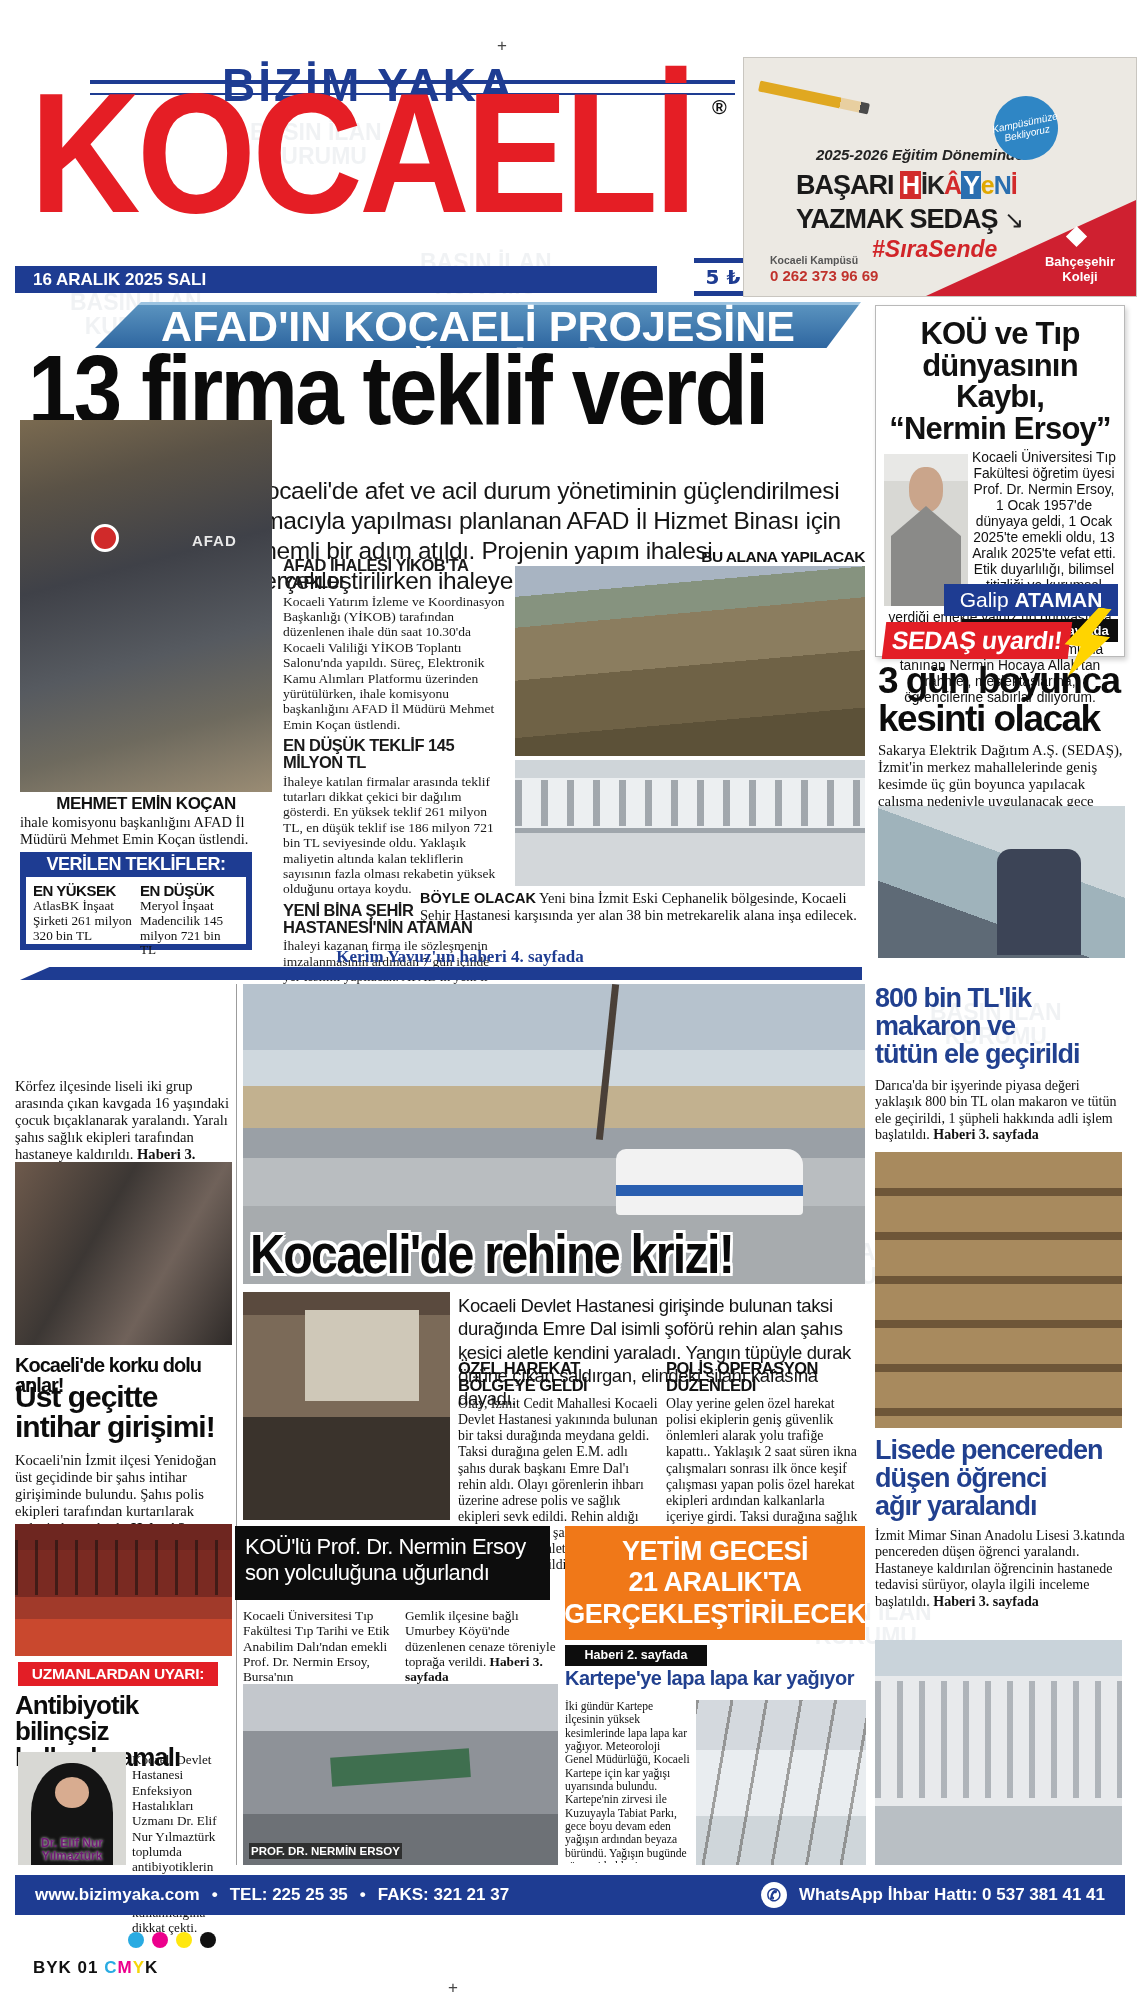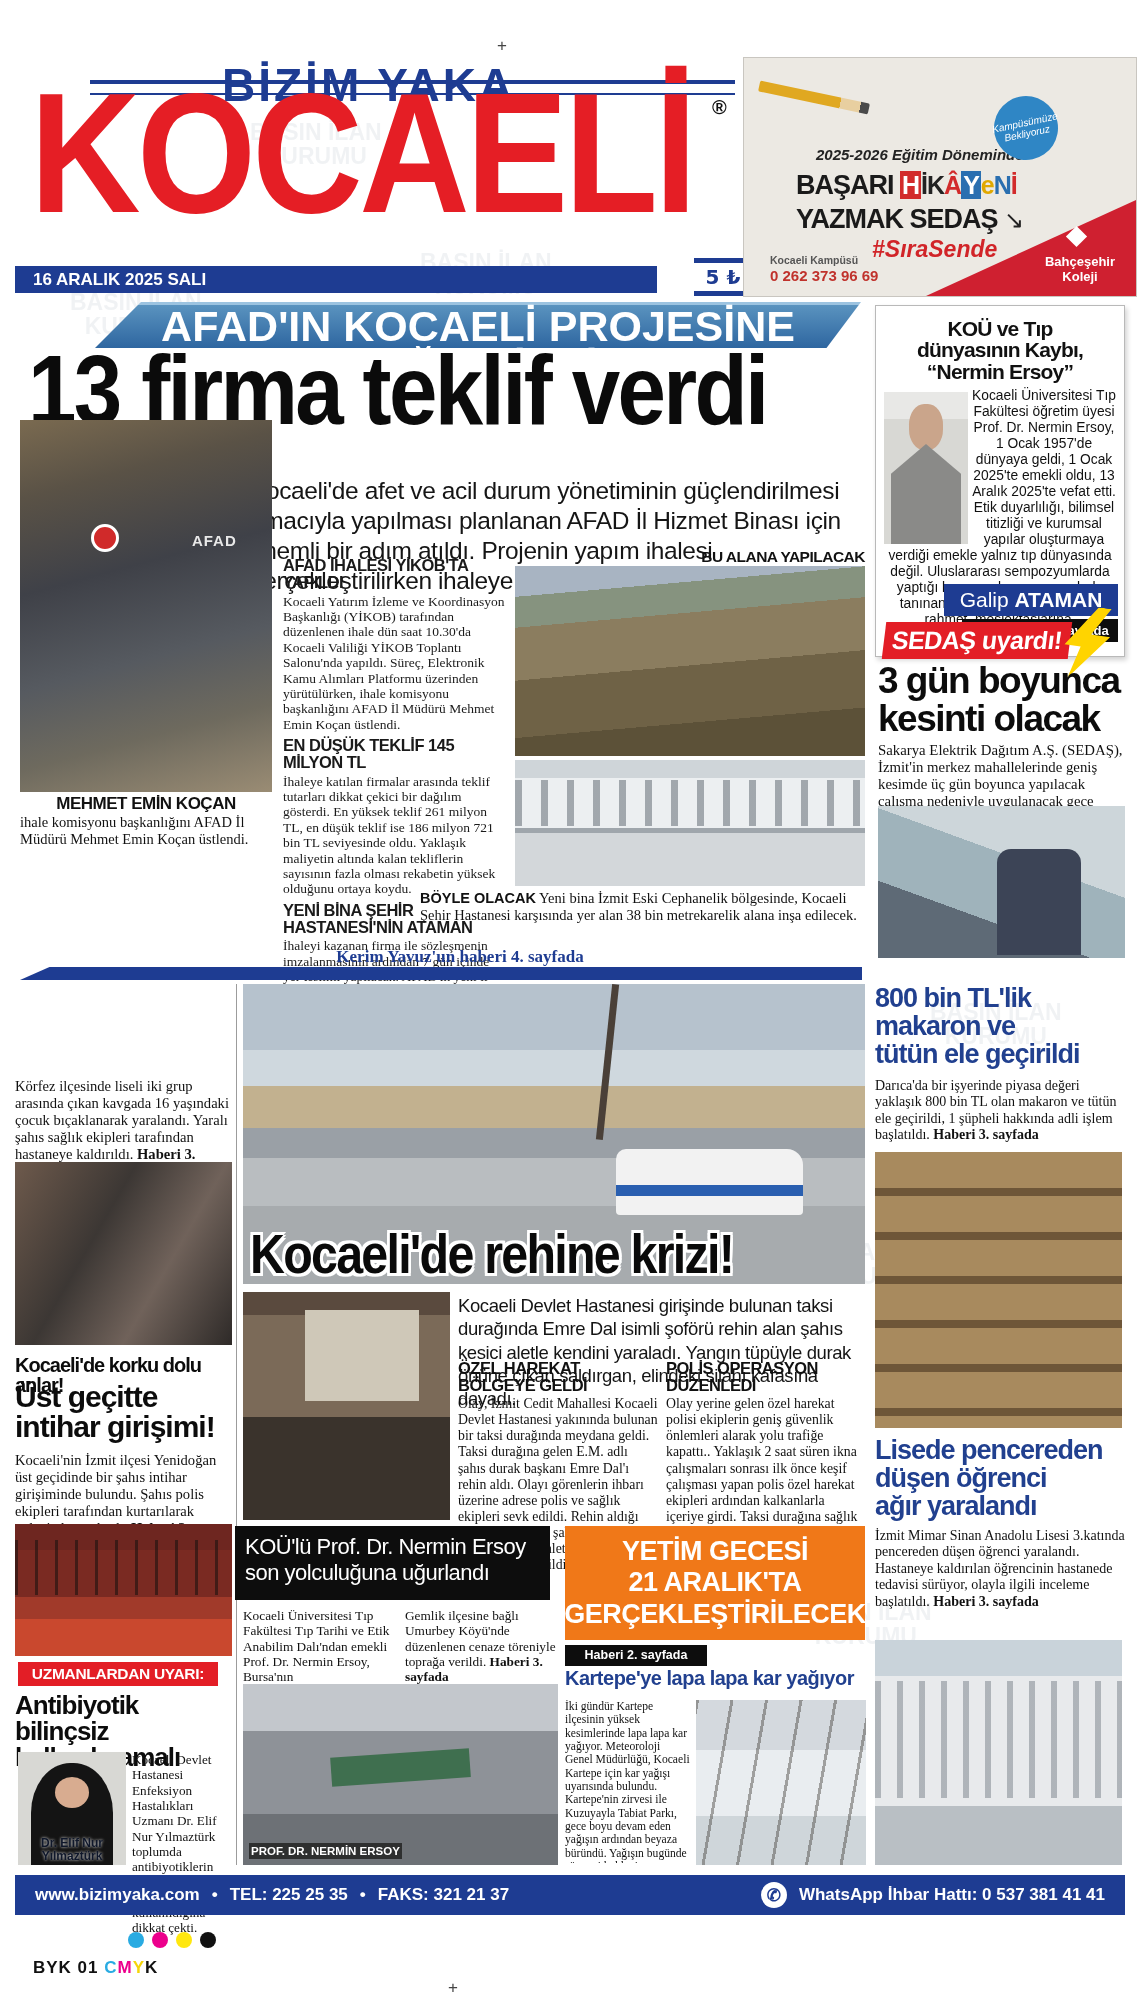--- a/index.html
+++ b/index.html
@@ -73,21 +73,21 @@
   .bu-cap{position:absolute;left:515px;top:548px;width:350px;text-align:right;font-weight:800;font-size:15.5px;letter-spacing:-0.5px;}
   .rnote{position:absolute;left:420px;top:890px;width:445px;font-size:14.5px;line-height:1.18;}
   .kerimtxt{position:absolute;left:230px;top:947px;width:460px;text-align:center;color:#1e3c92;
       font-weight:800;font-size:17px;font-family:"Liberation Serif",serif;}
   .kerimbar{position:absolute;left:20px;top:967px;width:842px;height:13px;background:#1e3c92;
       clip-path:polygon(0 100%,3.5% 0,100% 0,100% 100%);}
 
   
   .obit{position:absolute;left:875px;top:305px;width:250px;height:352px;border:1px solid #b9b9b9;
       box-shadow:2px 3px 5px rgba(0,0,0,.18);box-sizing:border-box;background:#fff;}
-  .obit .otitle{margin-top:12px;text-align:center;font-size:21px;font-weight:800;letter-spacing:-0.8px;line-height:1.02;}
+  .obit .otitle{margin-top:12px;text-align:center;font-size:31px;font-weight:800;letter-spacing:-0.8px;line-height:1.02;}
   .obit .obody{margin:6px 8px 0 8px;font-size:13.8px;line-height:1.16;text-align:center;}
   .obit .portrait{float:left;width:84px;height:152px;margin:4px 4px 0 0;shape-outside:inset(0);}
   .galip{position:absolute;right:6px;bottom:40px;width:174px;height:32px;background:#1e3c92;color:#fff;
       text-align:center;line-height:32px;font-size:21px;}
   .galip b{font-weight:800;}
   .kose{position:absolute;right:6px;bottom:14px;width:156px;height:23px;background:#0d0d0d;color:#fff;
       font-weight:bold;font-size:13px;text-align:center;line-height:23px;}
 
   
   .sedasbanner{position:absolute;left:884px;top:622px;width:186px;height:37px;background:#e31e26;
@@ -122,21 +122,21 @@
   .yetimmore{position:absolute;left:565px;top:1645px;width:142px;height:21px;background:#0d0d0d;color:#fff;
       font-weight:bold;font-size:12.5px;text-align:center;line-height:21px;}
   .kartepehead{position:absolute;left:565px;top:1666px;color:#21408f;font-weight:800;font-size:21px;
       letter-spacing:-0.5px;white-space:nowrap;transform:scaleX(.95);transform-origin:left top;}
   .kartepebody{position:absolute;left:565px;top:1700px;width:125px;height:163px;overflow:hidden;
       font-size:11.6px;line-height:1.15;}
 
   
   .uyari{position:absolute;left:18px;top:1662px;width:200px;height:24px;background:#e31e26;color:#fff;
       font-weight:800;font-size:15.5px;text-align:center;line-height:24px;letter-spacing:-0.3px;}
-  .drphoto-cap{position:absolute;left:0;bottom:2px;width:100%;text-align:center;color:#0f172a;
+  .drphoto-cap{position:absolute;left:0;bottom:2px;width:100%;text-align:center;color:#701a75;
       font-size:12px;font-weight:bold;white-space:pre-line;line-height:1.1;text-shadow:0 0 3px #fff;}
 
   
   .footer{position:absolute;left:15px;top:1875px;width:1110px;height:40px;background:#1e3c92;color:#fff;
       display:flex;align-items:center;justify-content:space-between;padding:0 20px;box-sizing:border-box;
       font-weight:800;font-size:17px;}
   .footer .grp{display:flex;align-items:center;gap:12px;}
   .wa{width:26px;height:26px;border-radius:50%;background:#fff;color:#1e3c92;display:flex;
       align-items:center;justify-content:center;font-size:17px;}
   .dots{position:absolute;left:128px;top:1932px;display:flex;gap:8px;}
@@ -248,20 +248,33 @@
   <div class="h13">13 firma teklif verdi</div>
   <div class="lede">Kocaeli'de afet ve acil durum yönetiminin güçlendirilmesi amacıyla yapılması planlanan AFAD İl Hizmet Binası için önemli bir adım atıldı. Projenin yapım ihalesi gerçekleştirilirken ihaleye 13 farklı firma teklif sundu.</div>
 
   <div class="ph ph-kocan" style="left:20px;top:420px;width:252px;height:372px;">
     <div class="flag"></div>
     <div class="afad">AFAD</div>
   </div>
   <div class="capname">MEHMET EMİN KOÇAN</div>
   <div class="captext serif">ihale komisyonu başkanlığını AFAD İl Müdürü Mehmet Emin Koçan üstlendi.</div>
 
+  <div class="offers">
+    <div class="ohead">VERİLEN TEKLİFLER:</div>
+    <div class="inner">
+      <div class="col">
+        <div class="chead">EN YÜKSEK</div>
+        <div class="cbody">AtlasBK İnşaat Şirketi 261 milyon 320 bin TL</div>
+      </div>
+      <div class="col">
+        <div class="chead">EN DÜŞÜK</div>
+        <div class="cbody">Meryol İnşaat Madencilik 145 milyon 721 bin TL</div>
+      </div>
+    </div>
+  </div>
 
   <div class="artcol serif">
     <div class="sub">AFAD İHALESİ YİKOB'TA YAPILDI</div>
     <p>Kocaeli Yatırım İzleme ve Koordinasyon Başkanlığı (YİKOB) tarafından düzenlenen ihale dün saat 10.30'da Kocaeli Valiliği YİKOB Toplantı Salonu'nda yapıldı. Süreç, Elektronik Kamu Alımları Platformu üzerinden yürütülürken, ihale komisyonu başkanlığını AFAD İl Müdürü Mehmet Emin Koçan üstlendi.</p>
     <div class="sub">EN DÜŞÜK TEKLİF 145 MİLYON TL</div>
     <p>İhaleye katılan firmalar arasında teklif tutarları dikkat çekici bir dağılım gösterdi. En yüksek teklif 261 milyon TL, en düşük teklif ise 186 milyon 721 bin TL seviyesinde oldu. Yaklaşık maliyetin altında kalan tekliflerin sayısının fazla olması rekabetin yüksek olduğunu ortaya koydu.</p>
     <div class="sub">YENİ BİNA ŞEHİR HASTANESİ'NİN ATAMAN</div>
     <p>İhaleyi kazanan firma ile sözleşmenin imzalanmasının ardından 7 gün içinde yer teslimi yapılacak. AFAD'ın yeni il hizmet binası İzmit Gündoğdu Mahallesi 793 ada 4 parsel üzerinde, Kocaeli Şehir Hastanesi'nin hemen yanında inşa edilecek. Stratejik konumu AFAD' büyük avantaj sağlayacak.</p>
   </div>
 

